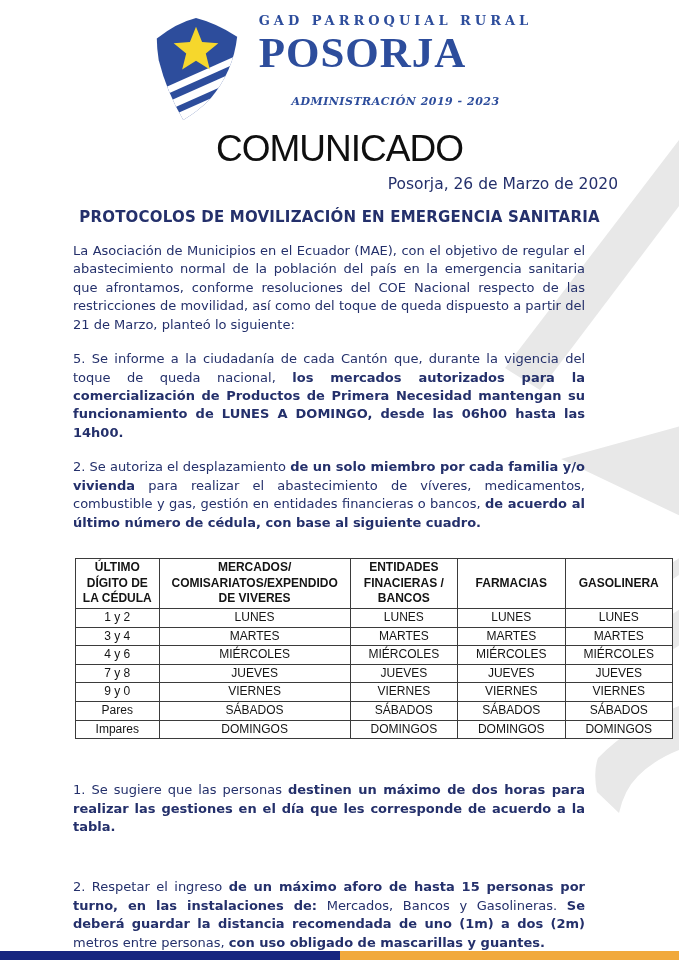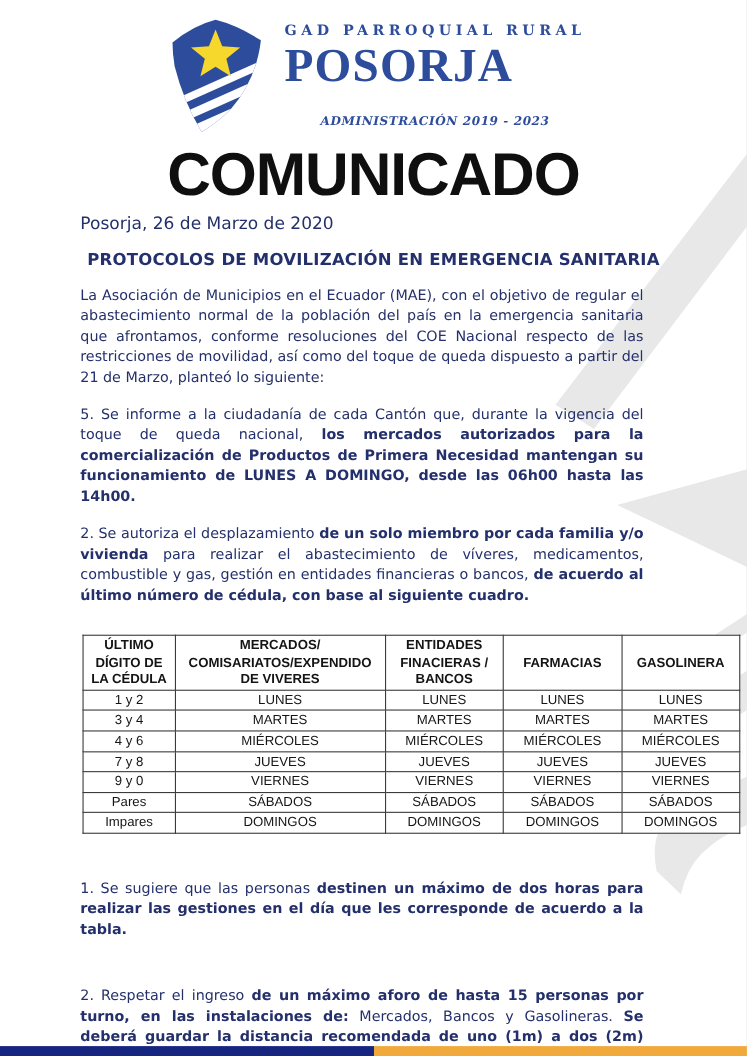--- a/index.html
+++ b/index.html
@@ -19,21 +19,21 @@
     margin:0 auto;
     background:#ffffff;
     overflow:hidden;
     font-family:"DejaVu Sans",sans-serif;
     color:var(--navy);
   }
   .watermark{position:absolute;left:0;top:0;z-index:0;}
   .content{position:relative;z-index:1;}
 
   .logo-header{
-    display:flex;justify-content:center;align-items:center;
+    display:flex;justify-content:center;
     gap:14px;padding-top:13px;
   }
   .shield{flex:0 0 auto;}
   .logo-text{display:flex;flex-direction:column;}
   .logo-org{
     font-family:"DejaVu Serif",serif;font-weight:bold;
     font-size:13px;letter-spacing:4px;color:var(--logo-blue);
     margin-bottom:2px;
   }
   .logo-name{
@@ -43,27 +43,27 @@
   .logo-admin{
     font-family:"DejaVu Serif",serif;font-weight:bold;font-style:italic;
     font-size:11px;letter-spacing:0.5px;color:var(--logo-blue);
     text-align:center;margin-top:20px;
   }
 
   .page-title{
     margin:5px 16px 0;
     text-align:center;
     font-family:"Liberation Sans",sans-serif;
-    font-size:55px;font-weight:bold;letter-spacing:-1px;
+    font-size:37px;font-weight:normal;letter-spacing:-1px;
     color:var(--title-black);
     line-height:1.05;
   }
   .dateline{
-    margin:6px 110px 0 73px;
-    text-align:left;
+    margin:6px 61px 0 73px;
+    text-align:right;
     font-size:15.5px;
   }
   .headline{
     margin:15px 60px 0;
     text-align:center;
     font-size:15px;font-weight:bold;letter-spacing:0.2px;
     color:var(--navy);
   }
 
   .para{

